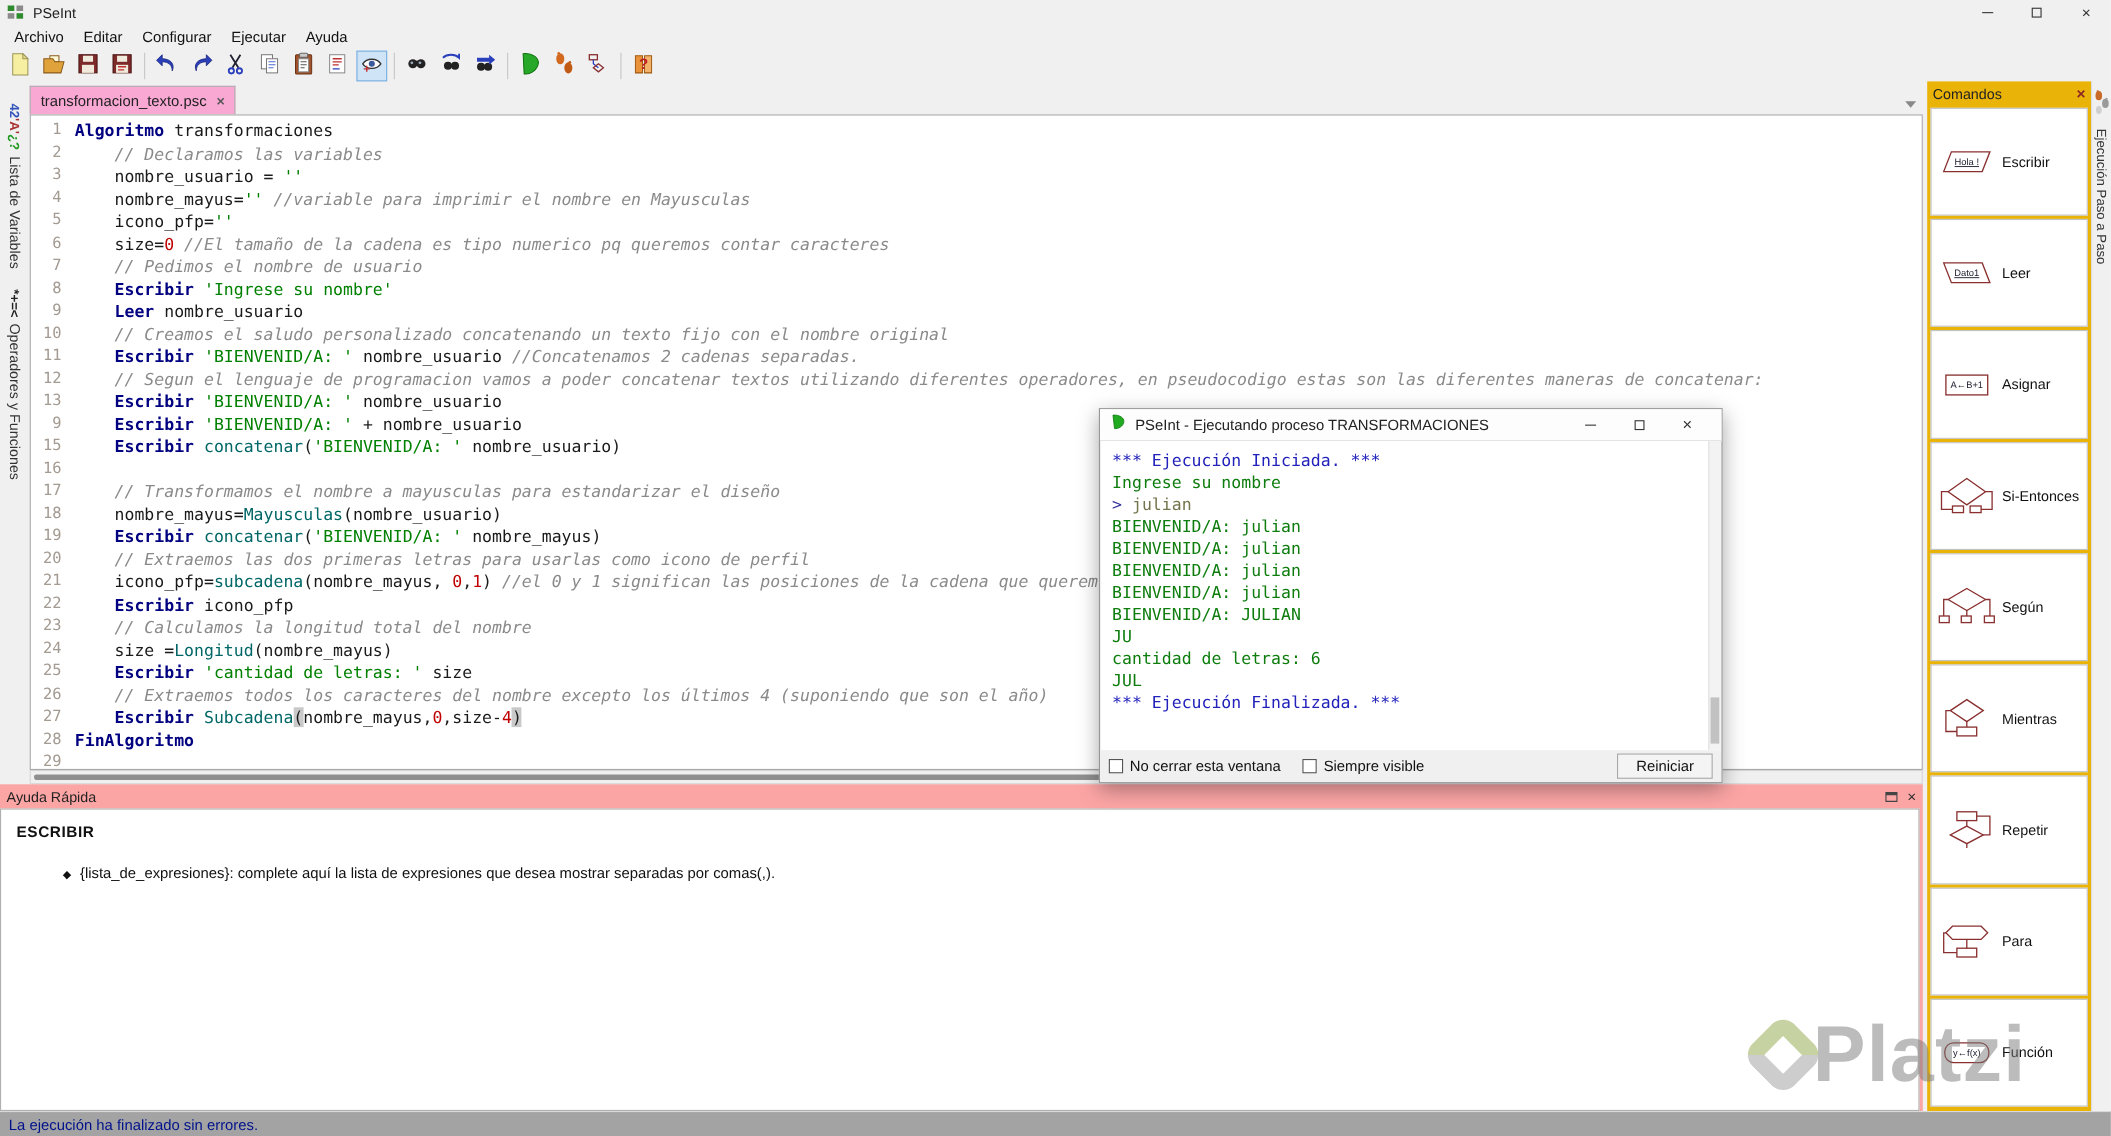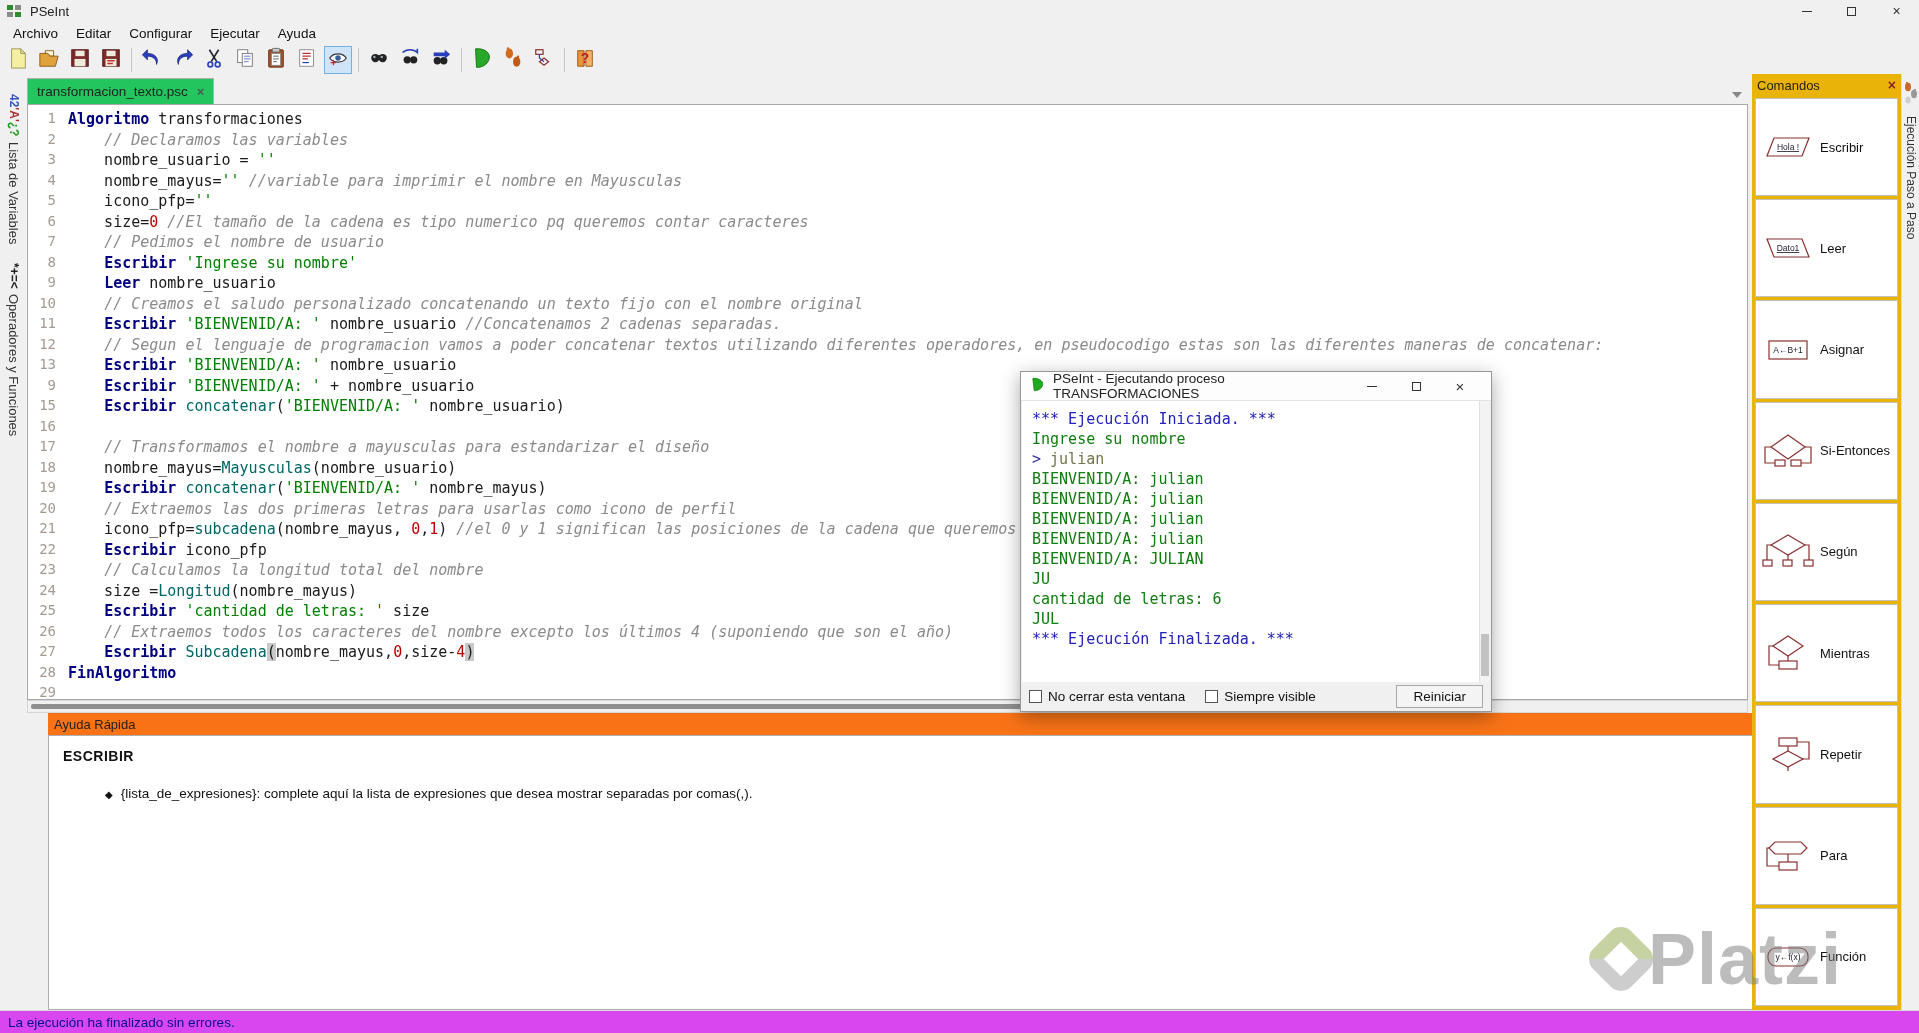--- a/index.html
+++ b/index.html
@@ -25,21 +25,21 @@
 
   
   .left-strip { position:absolute; left:0; top:76px; width:27px; height:934px; background:#f0f0f0; }
   .vtab { display:flex; flex-direction:column; align-items:center; margin-top:18px; }
   .vtab-icon { writing-mode:vertical-rl; font-size:12px; font-weight:bold; line-height:1; margin-bottom:6px; }
   .vtab-label { writing-mode:vertical-rl; font-size:13px; color:#333; white-space:nowrap; }
   .ic-blue { color:#3355bb; } .ic-red { color:#aa3333; } .ic-green { color:#229922; } .ic-dark { color:#222; }
 
   
   .tabbar { position:absolute; left:27px; top:78px; width:1721px; height:26px; display:flex; align-items:flex-end; }
-  .etab { height:26px; background:#22c55e; border:1px solid #b0b0b0; border-bottom:none; display:flex; align-items:center; padding:0 9px; gap:9px; }
+  .etab { height:26px; background:#f9a8d4; border:1px solid #b0b0b0; border-bottom:none; display:flex; align-items:center; padding:0 9px; gap:9px; }
   .etab-name { font-size:13.5px; color:#222; }
   .etab-close { font-size:13px; color:#555; font-weight:bold; }
   .tab-dropdown { margin-left:auto; margin-right:6px; margin-bottom:6px; width:0; height:0; border-left:5px solid transparent; border-right:5px solid transparent; border-top:6px solid #888; }
 
   .editor { position:absolute; left:27px; top:104px; width:1721px; height:596px; background:#fff; border:1px solid #a8a8a8; overflow:hidden; font-family:"DejaVu Sans Mono", monospace; font-size:15px; }
   .code-area { position:absolute; inset:0; padding-top:5px; }
   .code-line { height:20.5px; white-space:pre; display:flex; }
   .lnum { width:40px; flex:0 0 40px; text-align:right; padding-right:12px; color:#a39a92; font-size:14px; }
   .lcode { flex:1; }
   .tk-k { color:#000080; font-weight:bold; }
@@ -47,21 +47,21 @@
   .tk-s { color:#008000; }
   .tk-n { color:#c00000; }
   .tk-f { color:#006666; }
   .tk-p { color:#1a1a1a; }
   .tk-b { color:#1a1a1a; background:#c9c9c9; }
 
   .hscroll { position:absolute; left:27px; top:700px; width:1721px; height:13px; background:#f0f0f0; border:1px solid #d6d6d6; }
   .hscroll-thumb { position:absolute; left:3px; top:3px; width:1385px; height:5px; background:#8f8f8f; border-radius:2px; }
 
   
-  .help-panel { position:absolute; left:0; top:713px; width:1748px; height:297px; background:#f97316;margin-left:48px; }
+  .help-panel { position:absolute; left:0; top:713px; width:1748px; height:297px; background:#fca5a5; }
   .help-header { height:22px; display:flex; align-items:center; padding:0 6px; }
   .help-title { font-size:13px; color:#222; }
   .help-hdr-icons { margin-left:auto; display:flex; gap:9px; align-items:center; }
   .float-glyph { width:11px; height:9px; border:1px solid #444; border-top:3px solid #444; display:block; }
   .hdr-x { font-size:14px; color:#333; line-height:1; }
   .help-body { position:absolute; left:0; top:22px; right:3px; bottom:0; background:#fff; border:1px solid #b0b0b0; padding:12px 14px; }
   .help-heading { font-size:14px; font-weight:bold; letter-spacing:.5px; color:#111; }
   .help-bullet-row { margin-top:22px; margin-left:42px; display:flex; gap:8px; font-size:13.5px; color:#111; align-items:baseline; }
   .bullet-marker { font-size:10px; color:#111; }
 
@@ -73,25 +73,25 @@
   .cmd-list { flex:1; display:flex; flex-direction:column; gap:3px; padding:2px 3px 4px 3px; }
   .cmd-item { flex:1; background:#fff; border:1px solid #c2c2c2; display:flex; align-items:center; padding:0 4px; gap:4px; }
   .cmd-icon { flex:0 0 56px; display:flex; justify-content:center; }
   .cmd-label { font-size:13px; color:#111; }
 
   
   .right-strip { position:absolute; left:1901px; top:74px; width:18px; height:936px; background:#f0f0f0; border-left:1px solid #dcdcdc; display:flex; flex-direction:column; align-items:center; }
   .rs-label { writing-mode:vertical-rl; font-size:12px; color:#333; margin-top:8px; white-space:nowrap; }
 
   
-  .statusbar { position:absolute; left:0; top:1010px; width:1919px; height:23px; background:#d946ef; border-top:1px solid #d9d9d9; display:flex; align-items:center; padding-left:8px; }
+  .statusbar { position:absolute; left:0; top:1010px; width:1919px; height:23px; background:#a3a3a3; border-top:1px solid #d9d9d9; display:flex; align-items:center; padding-left:8px; }
   .status-text { font-size:13.5px; color:#00128b; }
 
   
-  .console-window { position:absolute; left:1020px; top:371px; width:472px; height:341px; background:#f0f0f0; border:1px solid #979797; box-shadow:0 5px 18px rgba(0,0,0,.35); z-index:30; }
+  .console-window { position:absolute; left:999px; top:371px; width:567px; height:341px; background:#f0f0f0; border:1px solid #979797; box-shadow:0 5px 18px rgba(0,0,0,.35); z-index:30; }
   .cw-title { height:29px; background:#fdfdfd; display:flex; align-items:center; padding:0 9px; gap:8px; border-bottom:1px solid #e4e4e4; }
   .cw-title-text { font-size:13.5px; color:#222; }
   .cw-controls { margin-left:auto; display:flex; }
   .cw-btn { width:44px; height:29px; display:flex; align-items:center; justify-content:center; color:#333; font-size:15px; }
   .cw-body { position:absolute; left:1px; top:29px; right:1px; bottom:29px; background:#fff; font-family:"DejaVu Sans Mono", monospace; font-size:15px; line-height:20px; padding:8px 10px; overflow:hidden; }
   .cl-sys { color:#2222bb; }
   .cl-out { color:#0e7d0e; }
   .cl-in-prompt { color:#333399; }
   .cl-in-text { color:#74744d; }
   .cw-scroll { position:absolute; right:1px; top:29px; bottom:29px; width:11px; background:#f3f3f3; border-left:1px solid #e0e0e0; }

